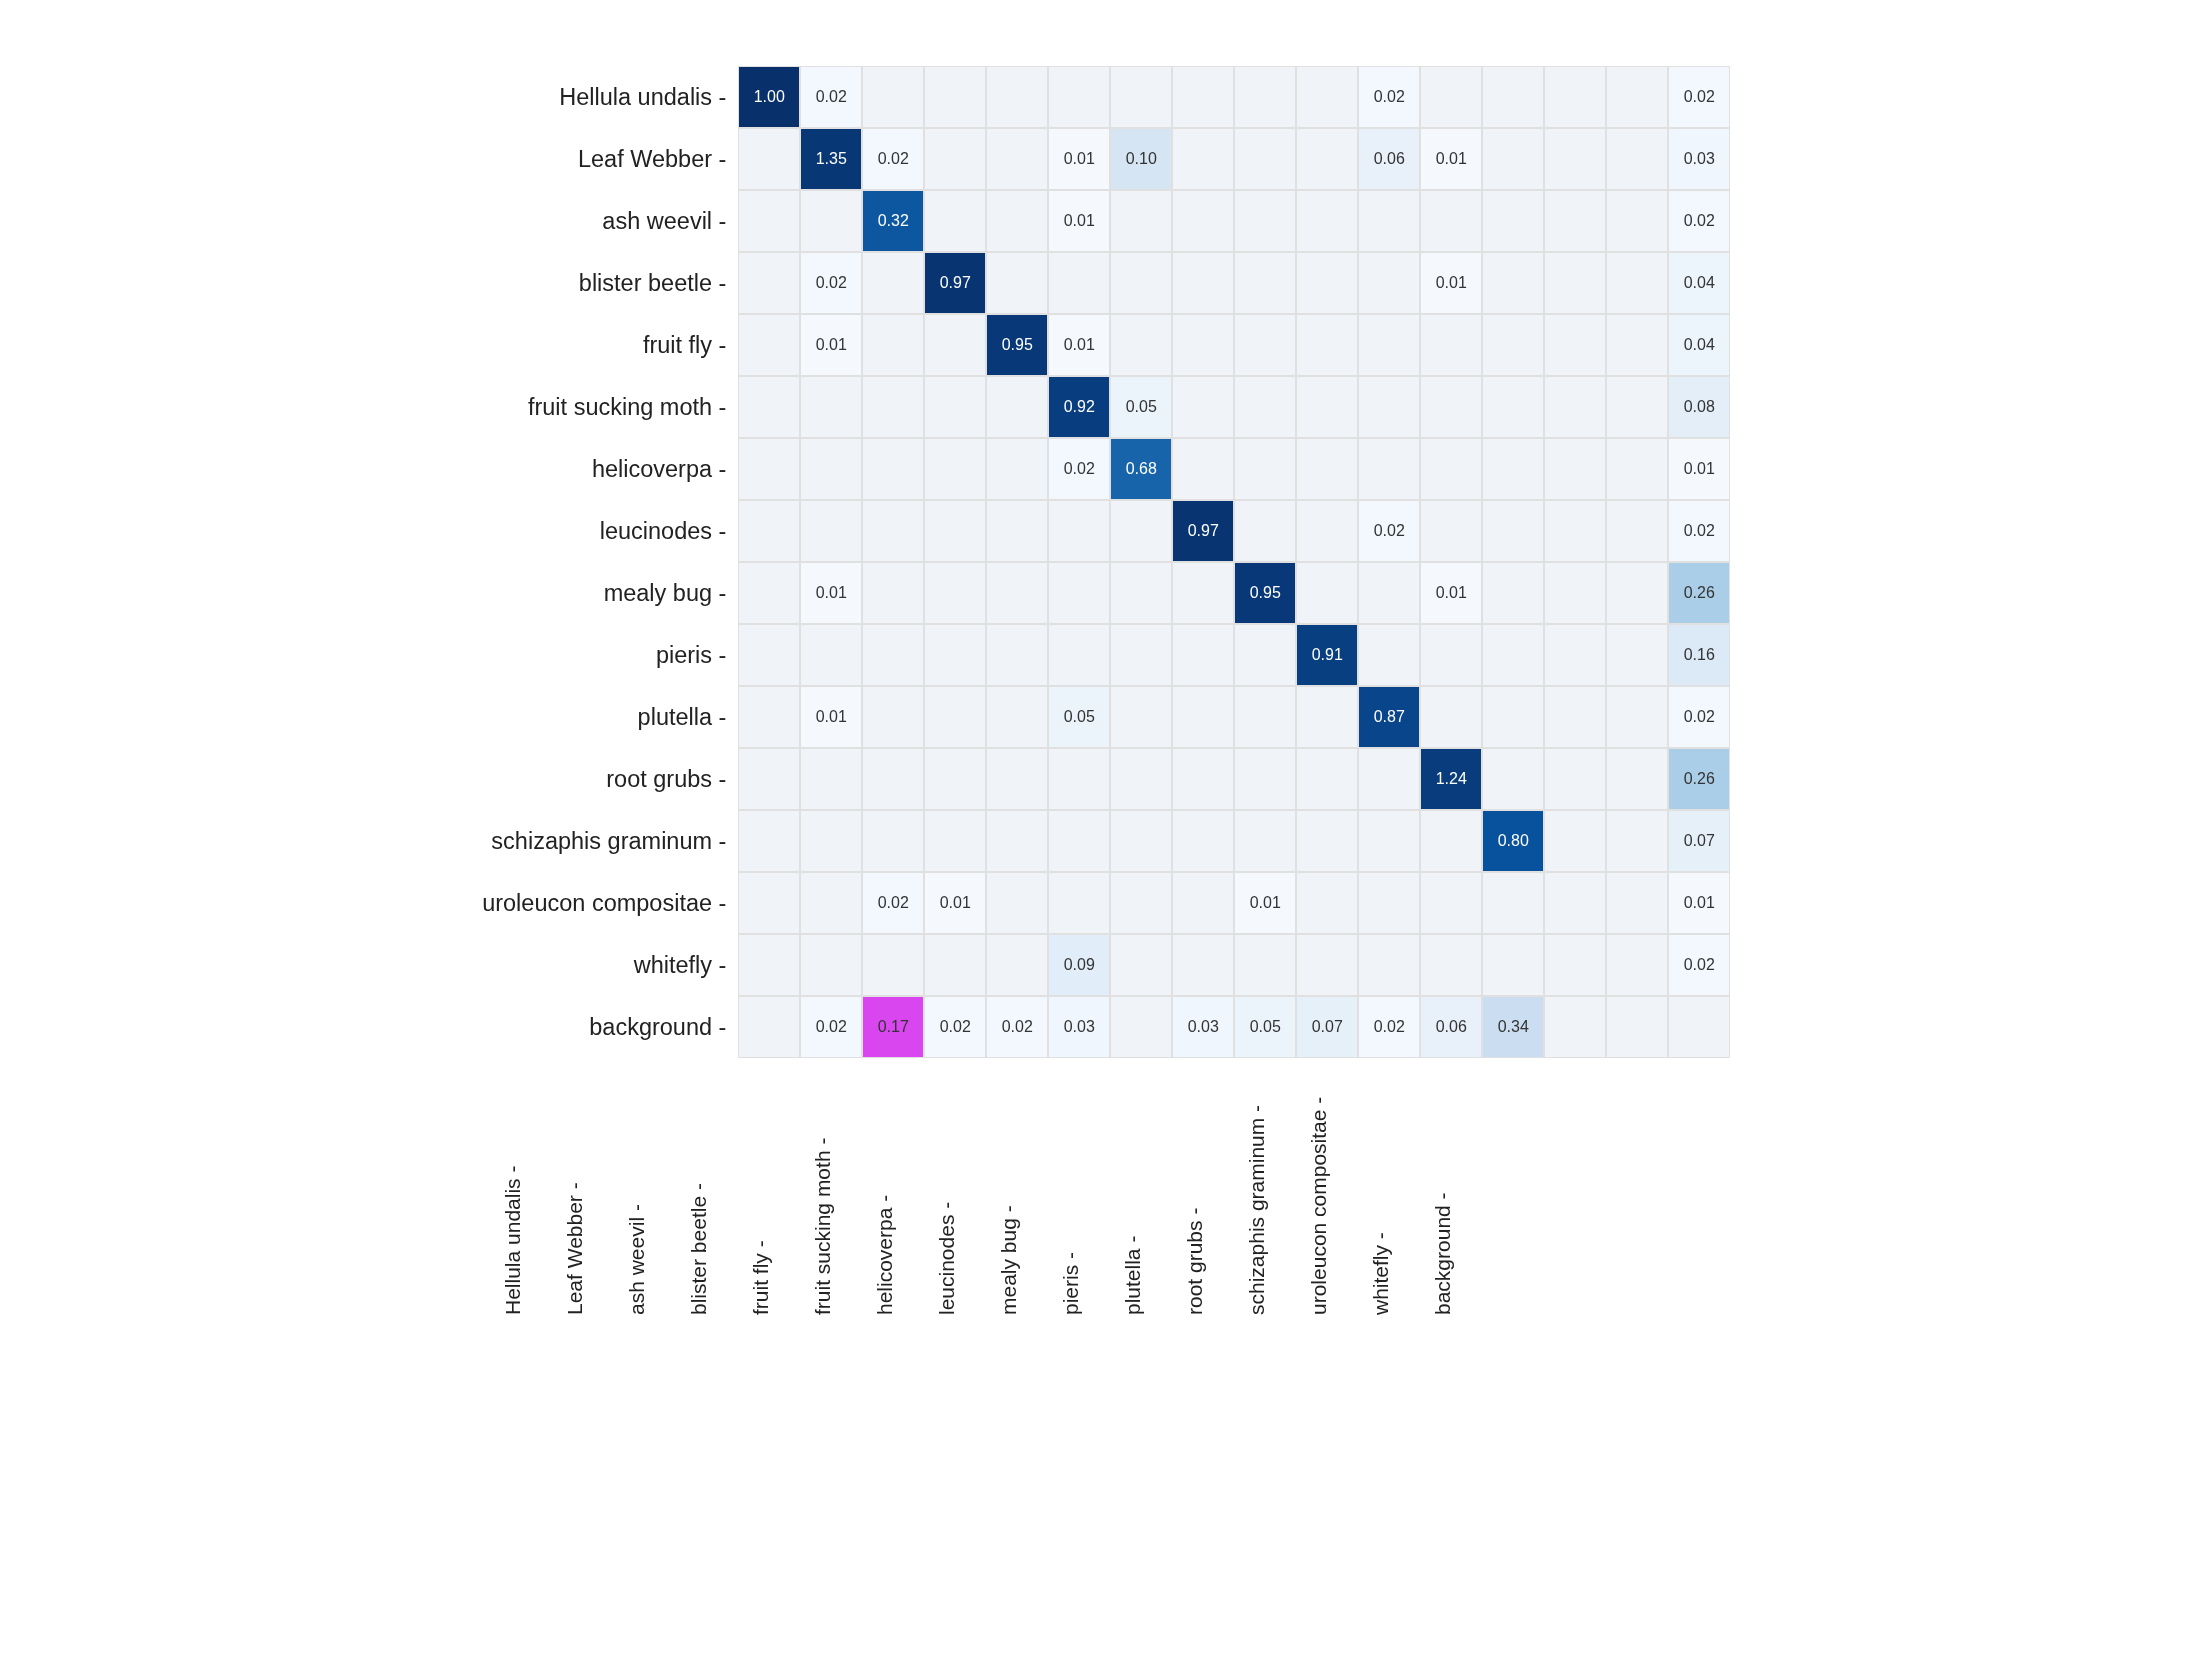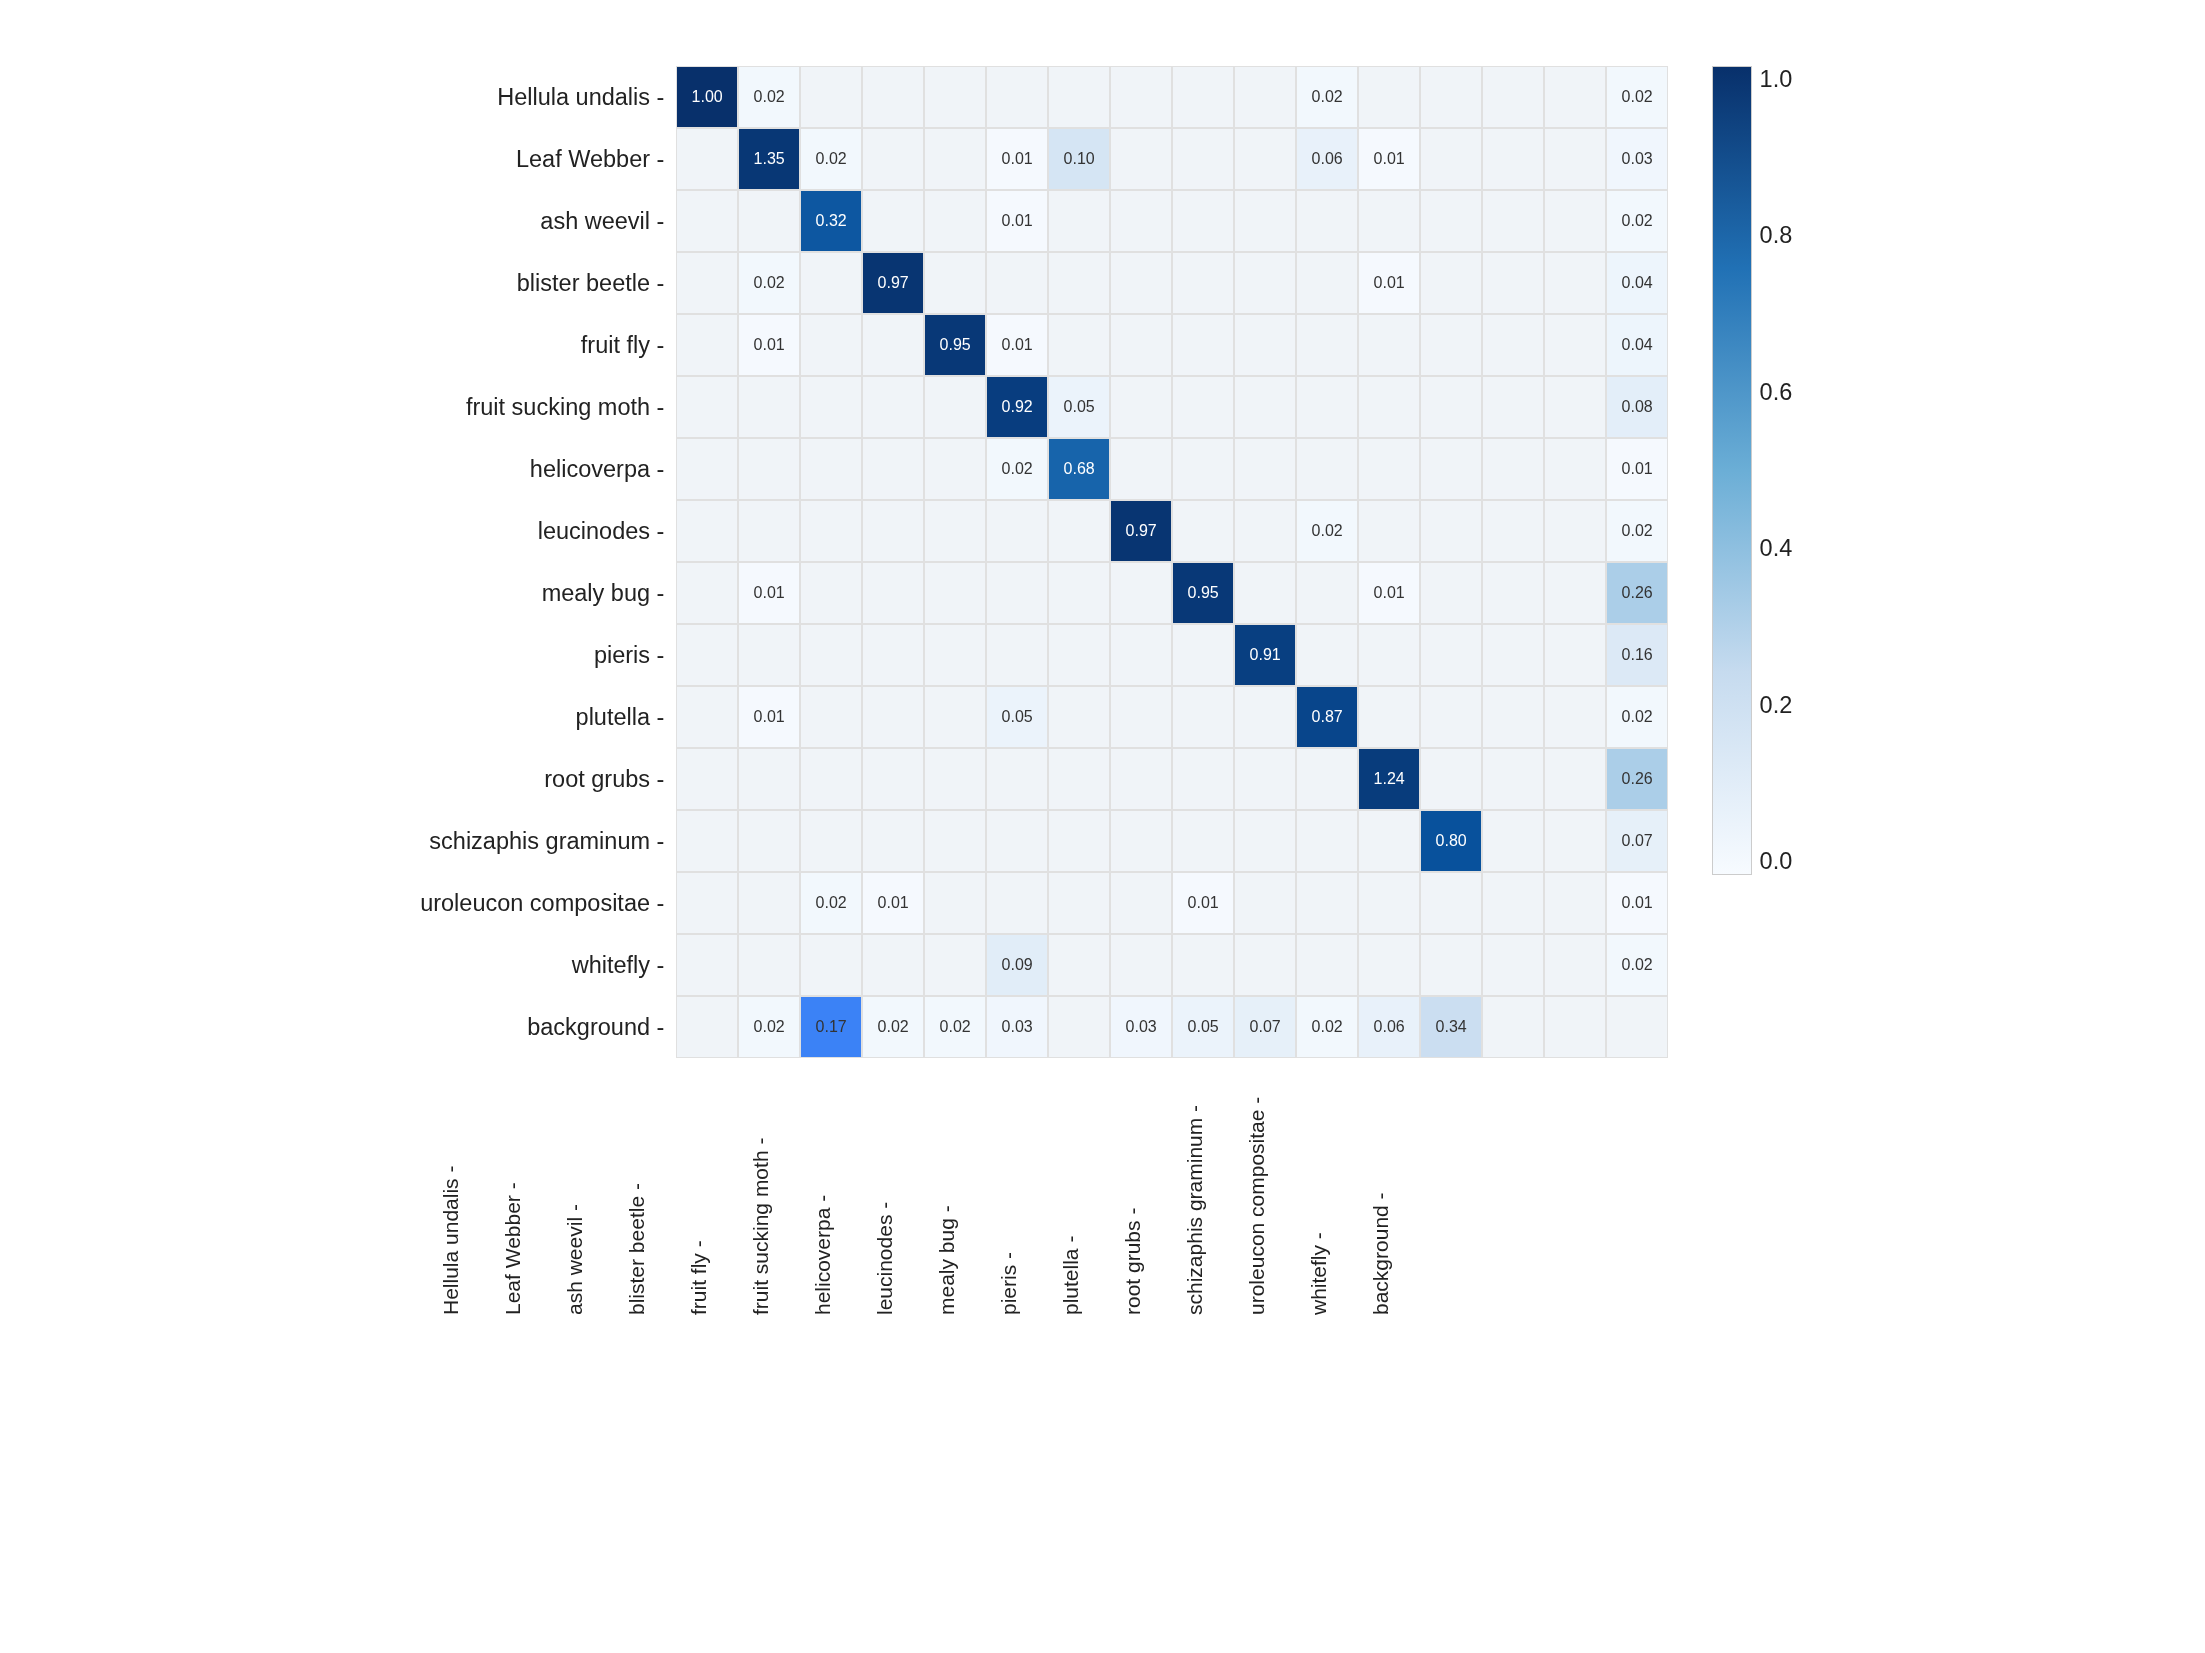--- a/index.html
+++ b/index.html
@@ -445,21 +445,21 @@
               <div class="cell" style="background-color: rgb(240, 244, 248);"></div>
               <div class="cell" style="background-color: rgb(240, 244, 248);"></div>
               <div class="cell" style="background-color: rgb(240, 244, 248);"></div>
               <div class="cell" style="background-color: rgb(240, 244, 248);"></div>
               <div class="cell" style="background-color: rgb(240, 244, 248);"></div>
               <div class="cell" style="background-color: rgb(242, 248, 253);">0.02</div>
             </div>
             <div class="matrix-row">
               <div class="cell" style="background-color: rgb(240, 244, 248);"></div>
               <div class="cell" style="background-color: rgb(242, 248, 253);">0.02</div>
-              <div class="cell" style="background-color: #3b82f6;">0.17</div>
+              <div class="cell" style="background-color: #d946ef;">0.17</div>
               <div class="cell" style="background-color: rgb(242, 248, 253);">0.02</div>
               <div class="cell" style="background-color: rgb(242, 248, 253);">0.02</div>
               <div class="cell" style="background-color: rgb(240, 246, 253);">0.03</div>
               <div class="cell" style="background-color: rgb(240, 244, 248);"></div>
               <div class="cell" style="background-color: rgb(240, 246, 253);">0.03</div>
               <div class="cell" style="background-color: rgb(235, 243, 251);">0.05</div>
               <div class="cell" style="background-color: rgb(230, 240, 249);">0.07</div>
               <div class="cell" style="background-color: rgb(242, 248, 253);">0.02</div>
               <div class="cell" style="background-color: rgb(232, 241, 250);">0.06</div>
               <div class="cell" style="background-color: rgb(203, 222, 241);">0.34</div>
@@ -516,29 +516,16 @@
             </div>
             <div class="x-label-item">
               <span class="x-label-text">whitefly -</span>
             </div>
             <div class="x-label-item">
               <span class="x-label-text">background -</span>
             </div>
           </div>
       </div>
       <div class="x-axis-title"></div>
-    </div>
-    <div class="colorbar-area">
-      <div class="colorbar-with-labels">
-        <div class="colorbar"></div>
-        <div class="colorbar-labels" id="colorbar-labels-container">
-            <div style="font-size: 23.5px; color: rgb(34, 34, 34);">1.0</div>
-            <div style="font-size: 23.5px; color: rgb(34, 34, 34);">0.8</div>
-            <div style="font-size: 23.5px; color: rgb(34, 34, 34);">0.6</div>
-            <div style="font-size: 23.5px; color: rgb(34, 34, 34);">0.4</div>
-            <div style="font-size: 23.5px; color: rgb(34, 34, 34);">0.2</div>
-            <div style="font-size: 23.5px; color: rgb(34, 34, 34);">0.0</div>
-          </div>
-      </div>
     </div>
   </div>
 </div>
 
 
 </body></html>

